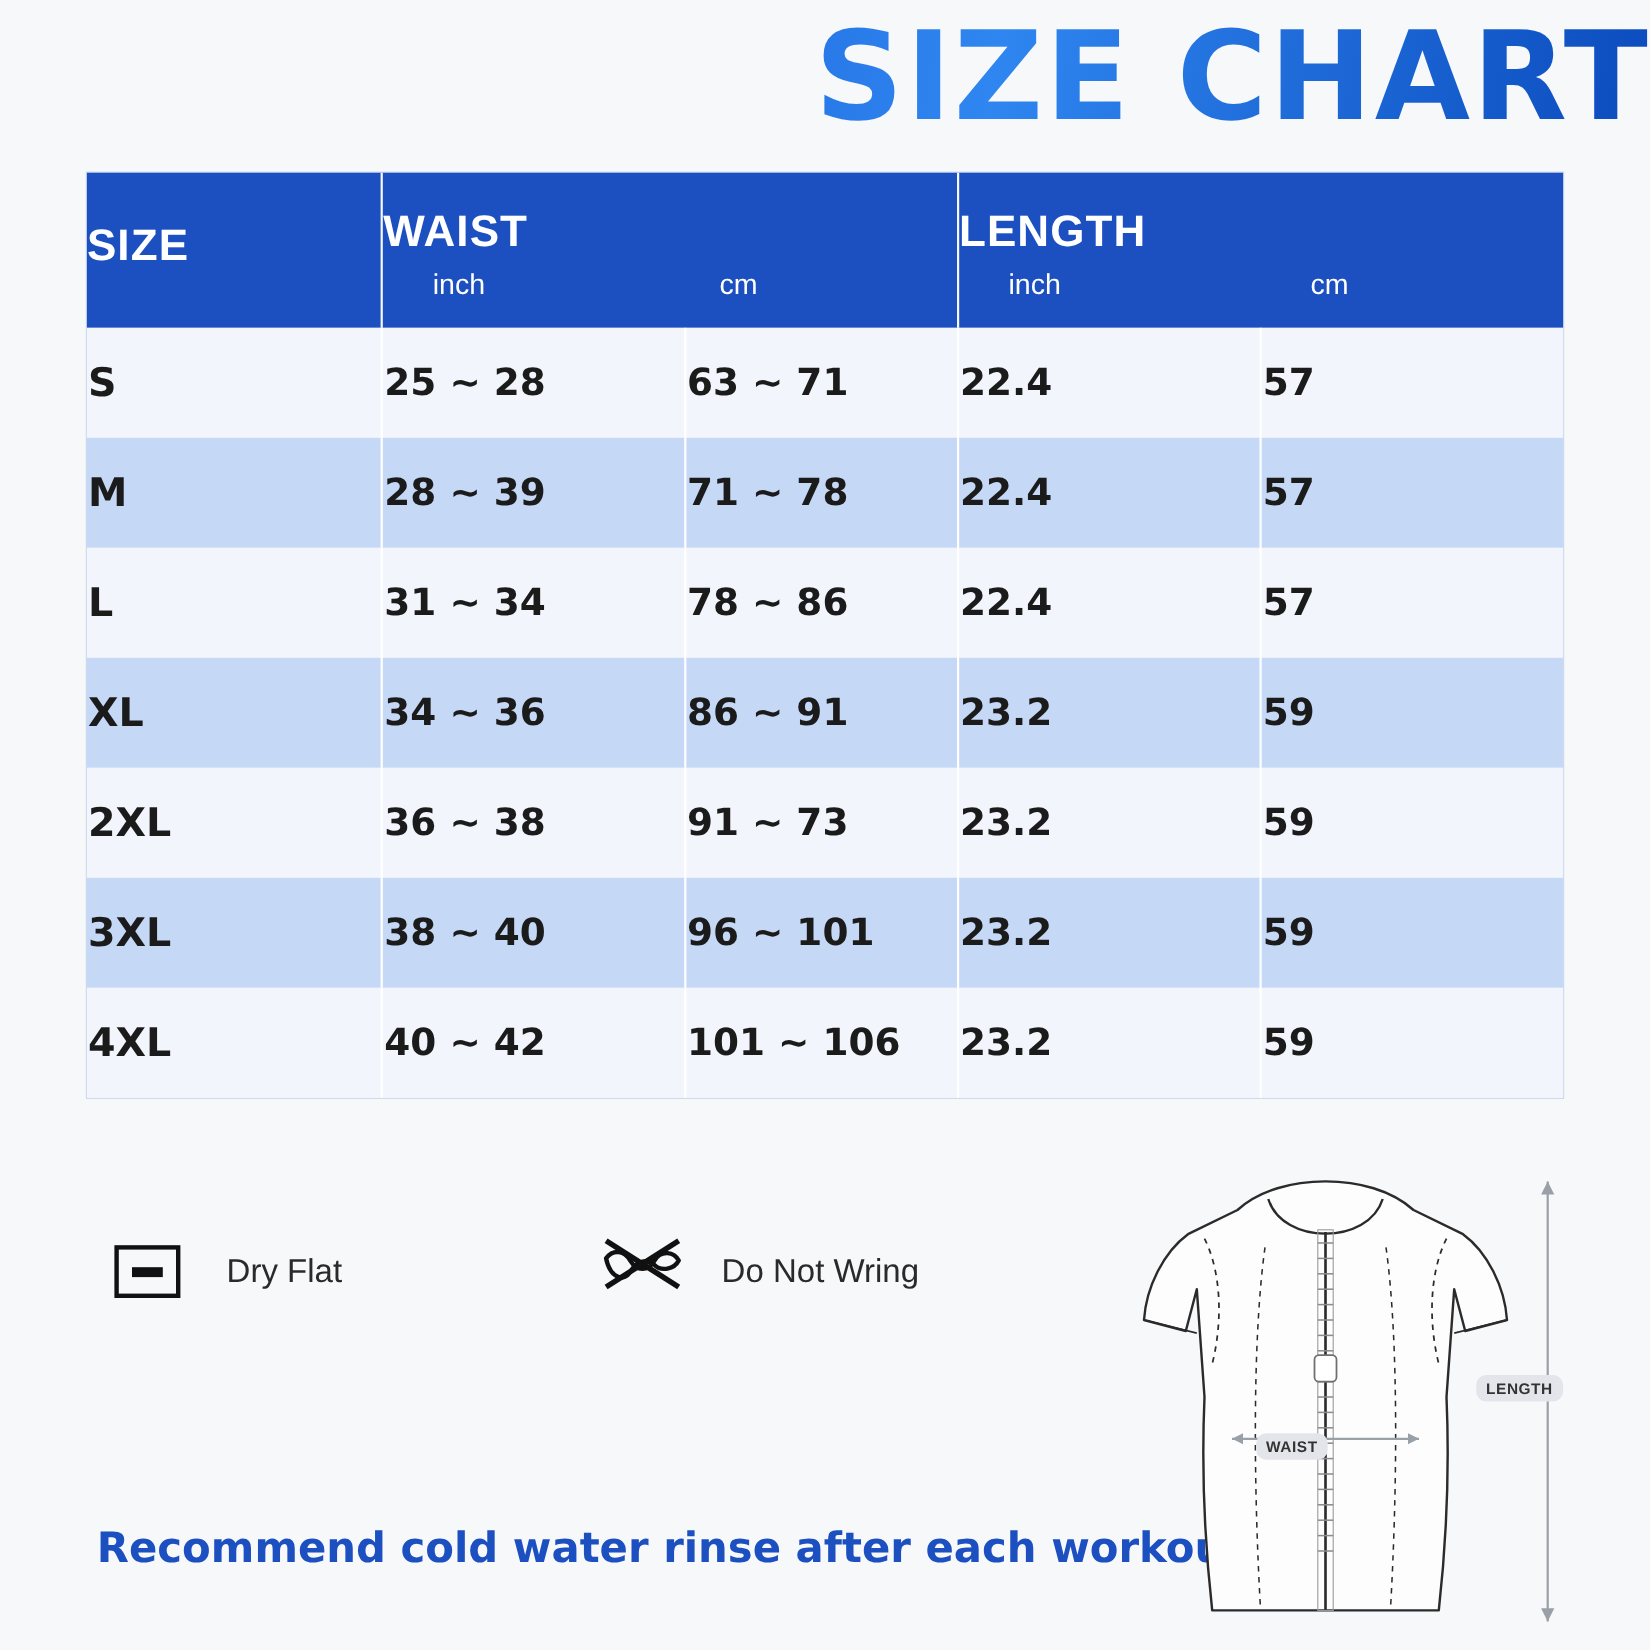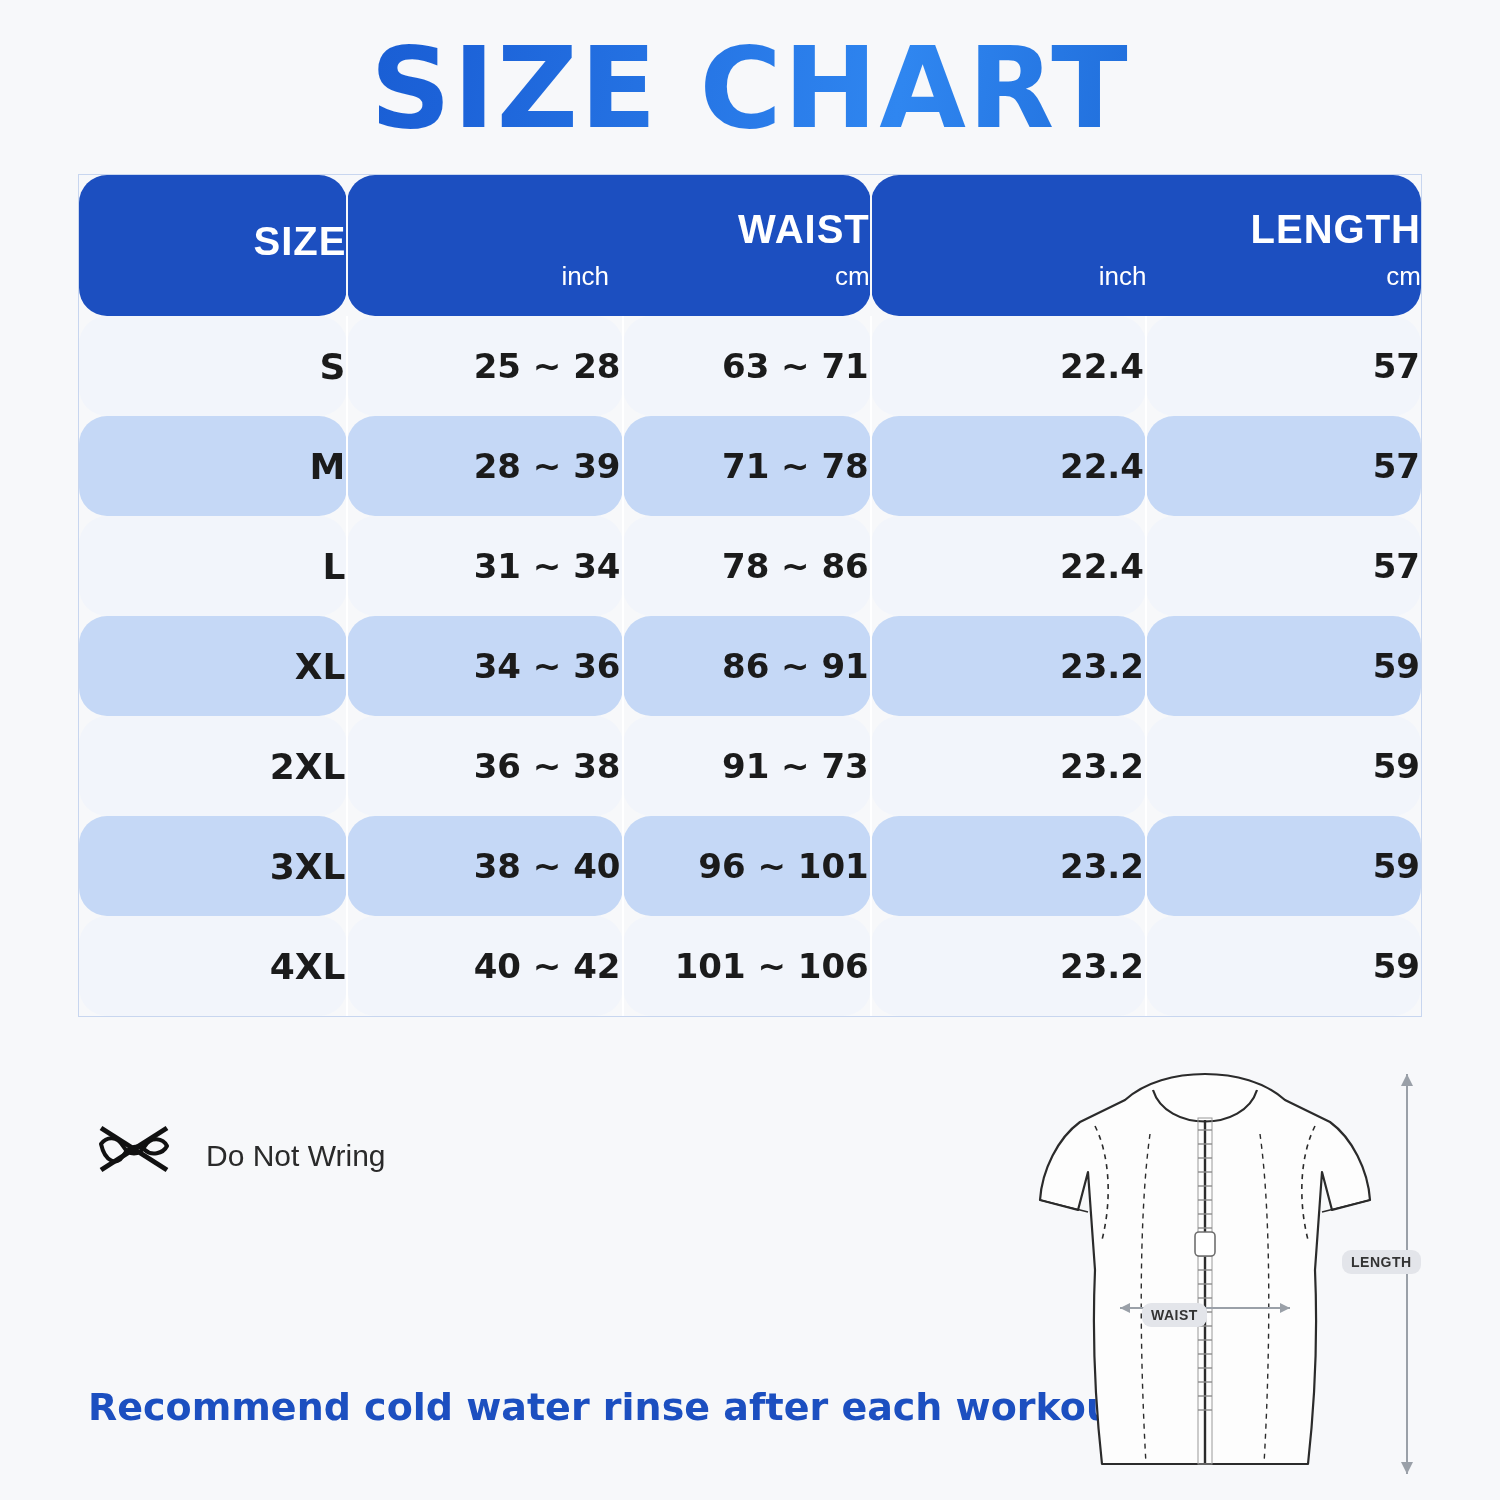--- a/index.html
+++ b/index.html
@@ -10,47 +10,45 @@
     width: 1500px;
     height: 1500px;
     background: #f7f8fa;
     font-family: "Liberation Sans", sans-serif;
     overflow: hidden;
     position: relative;
   }
 
   
   .title {
-    text-align: center;
+    text-align: right;
     font-size: 112px;
     font-weight: bold;
     letter-spacing: 2px;
-    padding-top: 18px;
     background: linear-gradient(100deg, #0f4fc4 0%, #1c62d8 30%, #2f86f0 60%, #0b4bbd 100%);
     -webkit-background-clip: text;
     background-clip: text;
     color: transparent;
     line-height: 1.25;
     font-family: "DejaVu Sans", sans-serif;
   }
 
   
   .table-wrap {
     margin: 16px 78px 0 78px;
     border: 1px solid #c8d6ef;
   }
   table.size-table {
     width: 100%;
     border-collapse: collapse;
     table-layout: fixed;
   }
   table.size-table th, table.size-table td {
-    text-align: right;
+    text-align: left;
     vertical-align: middle;
-    border-radius: 28px;
   }
   thead th {
     background: #1c4fc0;
     color: #ffffff;
     border-right: 2px solid #f7f8fa;
     padding: 0;
   }
   thead th:last-child { border-right: none; }
   .hdr-main {
     font-size: 40px;
@@ -234,20 +232,29 @@
         <td>59</td>
       </tr>
     </tbody>
   </table>
 </div>
 
 <div class="care">
   <div class="care-row">
     <div class="care-item">
       <div class="care-icon">
+        <svg width="72" height="72" viewBox="0 0 72 72">
+          <rect x="8" y="14" width="56" height="44" fill="none" stroke="#111" stroke-width="4"></rect>
+          <rect x="22" y="32" width="28" height="9" fill="#111"></rect>
+        </svg>
+      </div>
+      <div class="care-label">Dry Flat</div>
+    </div>
+    <div class="care-item">
+      <div class="care-icon">
         <svg width="86" height="72" viewBox="0 0 86 72">
           <path d="M10 24 C16 16, 26 16, 32 26 C38 36, 48 36, 54 26 C60 16, 72 18, 76 26
                    C72 34, 60 36, 54 30 C48 24, 38 26, 32 36 C26 46, 14 42, 10 24 Z" fill="none" stroke="#111" stroke-width="4" stroke-linejoin="round"></path>
           <line x1="10" y1="8" x2="76" y2="50" stroke="#111" stroke-width="5"></line>
           <line x1="76" y1="8" x2="10" y2="50" stroke="#111" stroke-width="5"></line>
         </svg>
       </div>
       <div class="care-label">Do Not Wring</div>
     </div>
   </div>

